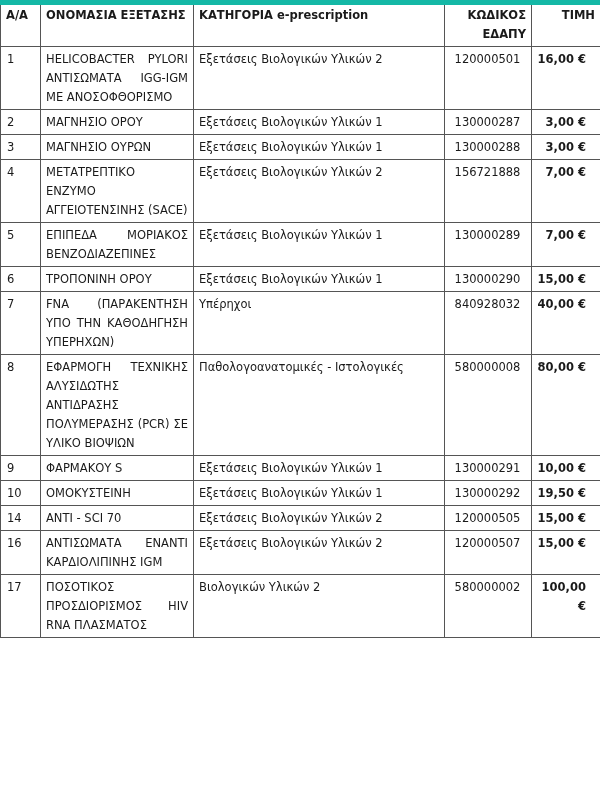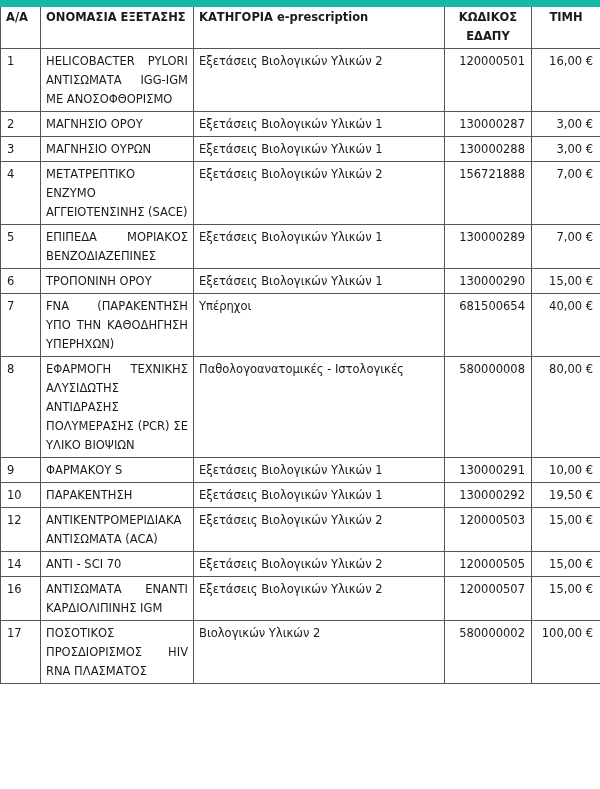--- a/index.html
+++ b/index.html
@@ -30,26 +30,26 @@
       vertical-align: top;
       padding: 3px 5px 2px 5px;
       line-height: 19px;
     }
     th {
       font-weight: bold;
       text-align: left;
       height: 34px;
       padding-top: 1px;
     }
-    th.code, th.price { text-align: center; }
+    th.code, th.price { text-align: right; }
     td.aa { padding-left: 6px; }
     td.name { text-align: justify; text-align-last: left; }
-    td.code { text-align: right; padding-right: 6px; }
-    td.price { text-align: right; padding-right: 7px; }
-    tr:first-child th { border-top: 7px solid #14b8a6; }
+    td.code { text-align: center; padding-right: 6px; }
+    td.price { text-align: right; padding-right: 14px; font-weight: bold; }
+    tr:first-child th { border-top: 5px solid #14b8a6; }
   </style>
 </head>
 <body>
 
 <table>
   <colgroup>
     <col class="c-aa">
       <col class="c-name">
       <col class="c-cat">
       <col class="c-code">
@@ -104,50 +104,43 @@
         <td class="aa">6</td>
         <td class="name">ΤΡΟΠΟΝΙΝΗ ΟΡΟΥ</td>
         <td class="cat">Εξετάσεις Βιολογικών Υλικών 1</td>
         <td class="code">130000290</td>
         <td class="price">15,00 €</td>
       </tr>
       <tr>
         <td class="aa">7</td>
         <td class="name">FNA (ΠΑΡΑΚΕΝΤΗΣΗ ΥΠΟ ΤΗΝ ΚΑΘΟΔΗΓΗΣΗ ΥΠΕΡΗΧΩΝ)</td>
         <td class="cat">Υπέρηχοι</td>
-        <td class="code">681500654</td>
+        <td class="code">840928032</td>
         <td class="price">40,00 €</td>
       </tr>
       <tr>
         <td class="aa">8</td>
         <td class="name">ΕΦΑΡΜΟΓΗ ΤΕΧΝΙΚΗΣ ΑΛΥΣΙΔΩΤΗΣ ΑΝΤΙΔΡΑΣΗΣ ΠΟΛΥΜΕΡΑΣΗΣ (PCR) ΣΕ ΥΛΙΚΟ ΒΙΟΨΙΩΝ</td>
         <td class="cat">Παθολογοανατομικές - Ιστολογικές</td>
         <td class="code">580000008</td>
         <td class="price">80,00 €</td>
       </tr>
       <tr>
         <td class="aa">9</td>
         <td class="name">ΦΑΡΜΑΚΟΥ S</td>
         <td class="cat">Εξετάσεις Βιολογικών Υλικών 1</td>
         <td class="code">130000291</td>
         <td class="price">10,00 €</td>
       </tr>
       <tr>
         <td class="aa">10</td>
-        <td class="name">ΠΑΡΑΚΕΝΤΗΣΗ</td>
+        <td class="name">ΟΜΟΚΥΣΤΕΙΝΗ</td>
         <td class="cat">Εξετάσεις Βιολογικών Υλικών 1</td>
         <td class="code">130000292</td>
         <td class="price">19,50 €</td>
-      </tr>
-      <tr>
-        <td class="aa">12</td>
-        <td class="name">ΑΝΤΙΚΕΝΤΡΟΜΕΡΙΔΙΑΚΑ ΑΝΤΙΣΩΜΑΤΑ (ACA)</td>
-        <td class="cat">Εξετάσεις Βιολογικών Υλικών 2</td>
-        <td class="code">120000503</td>
-        <td class="price">15,00 €</td>
       </tr>
       <tr>
         <td class="aa">14</td>
         <td class="name">ΑΝΤΙ - SCI 70</td>
         <td class="cat">Εξετάσεις Βιολογικών Υλικών 2</td>
         <td class="code">120000505</td>
         <td class="price">15,00 €</td>
       </tr>
       <tr>
         <td class="aa">16</td>

